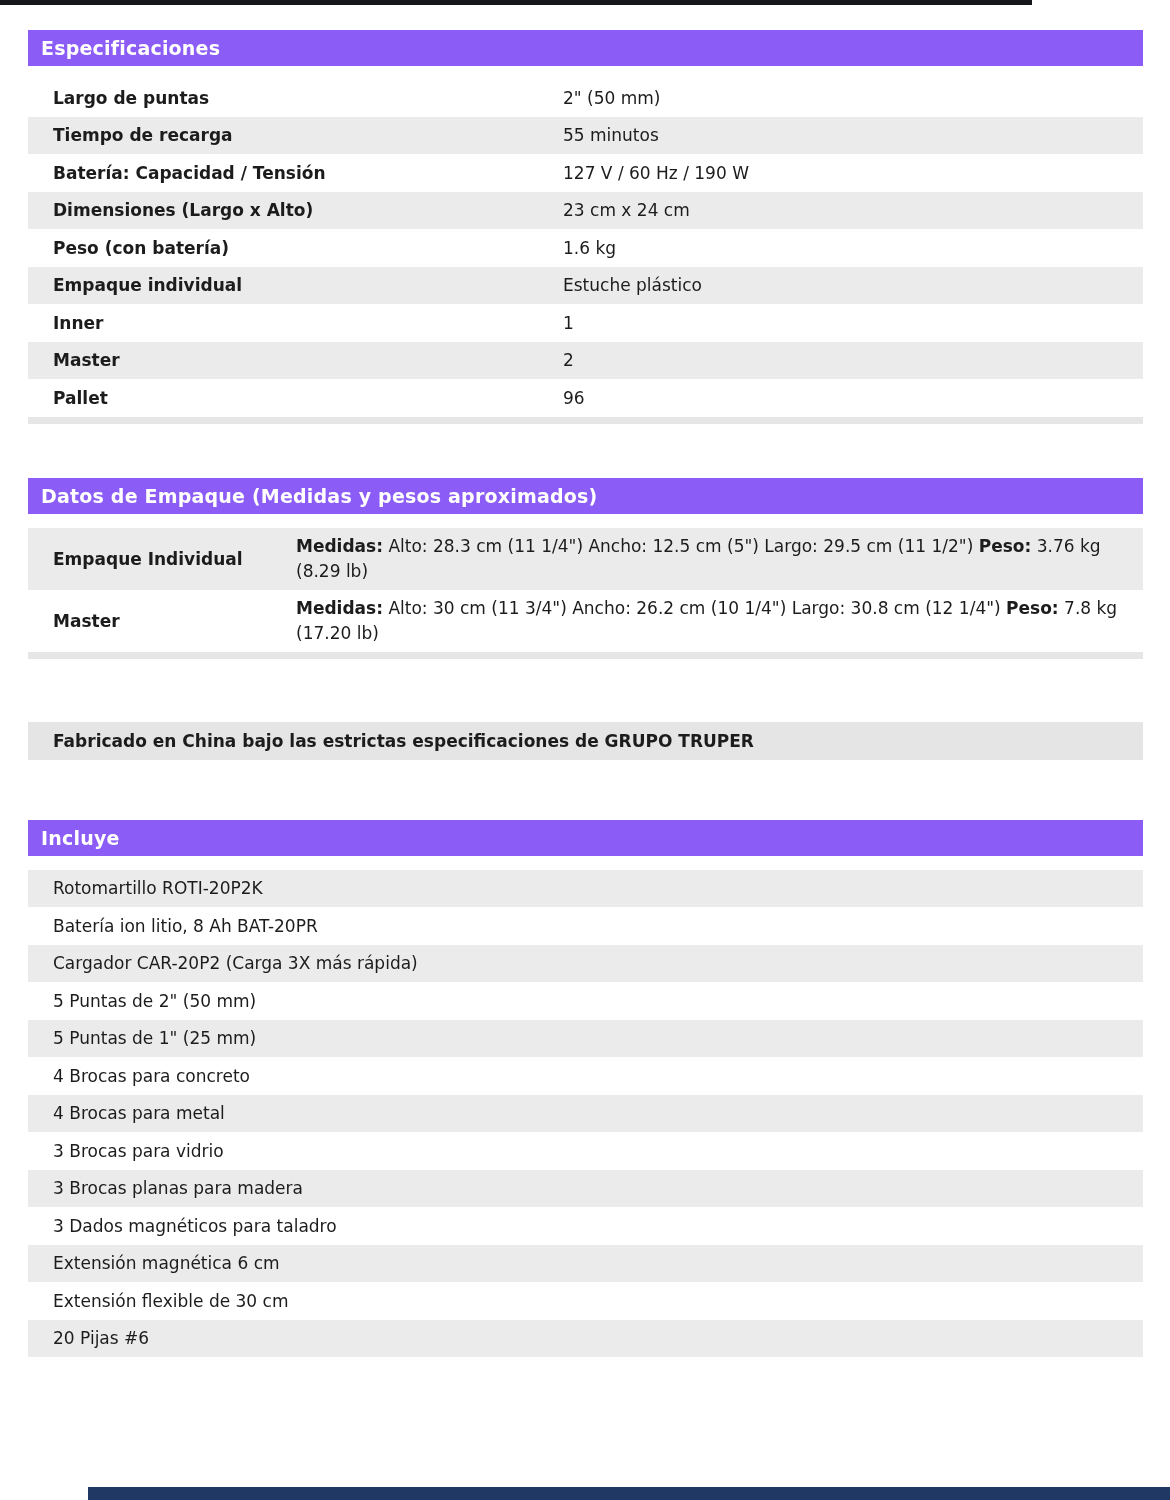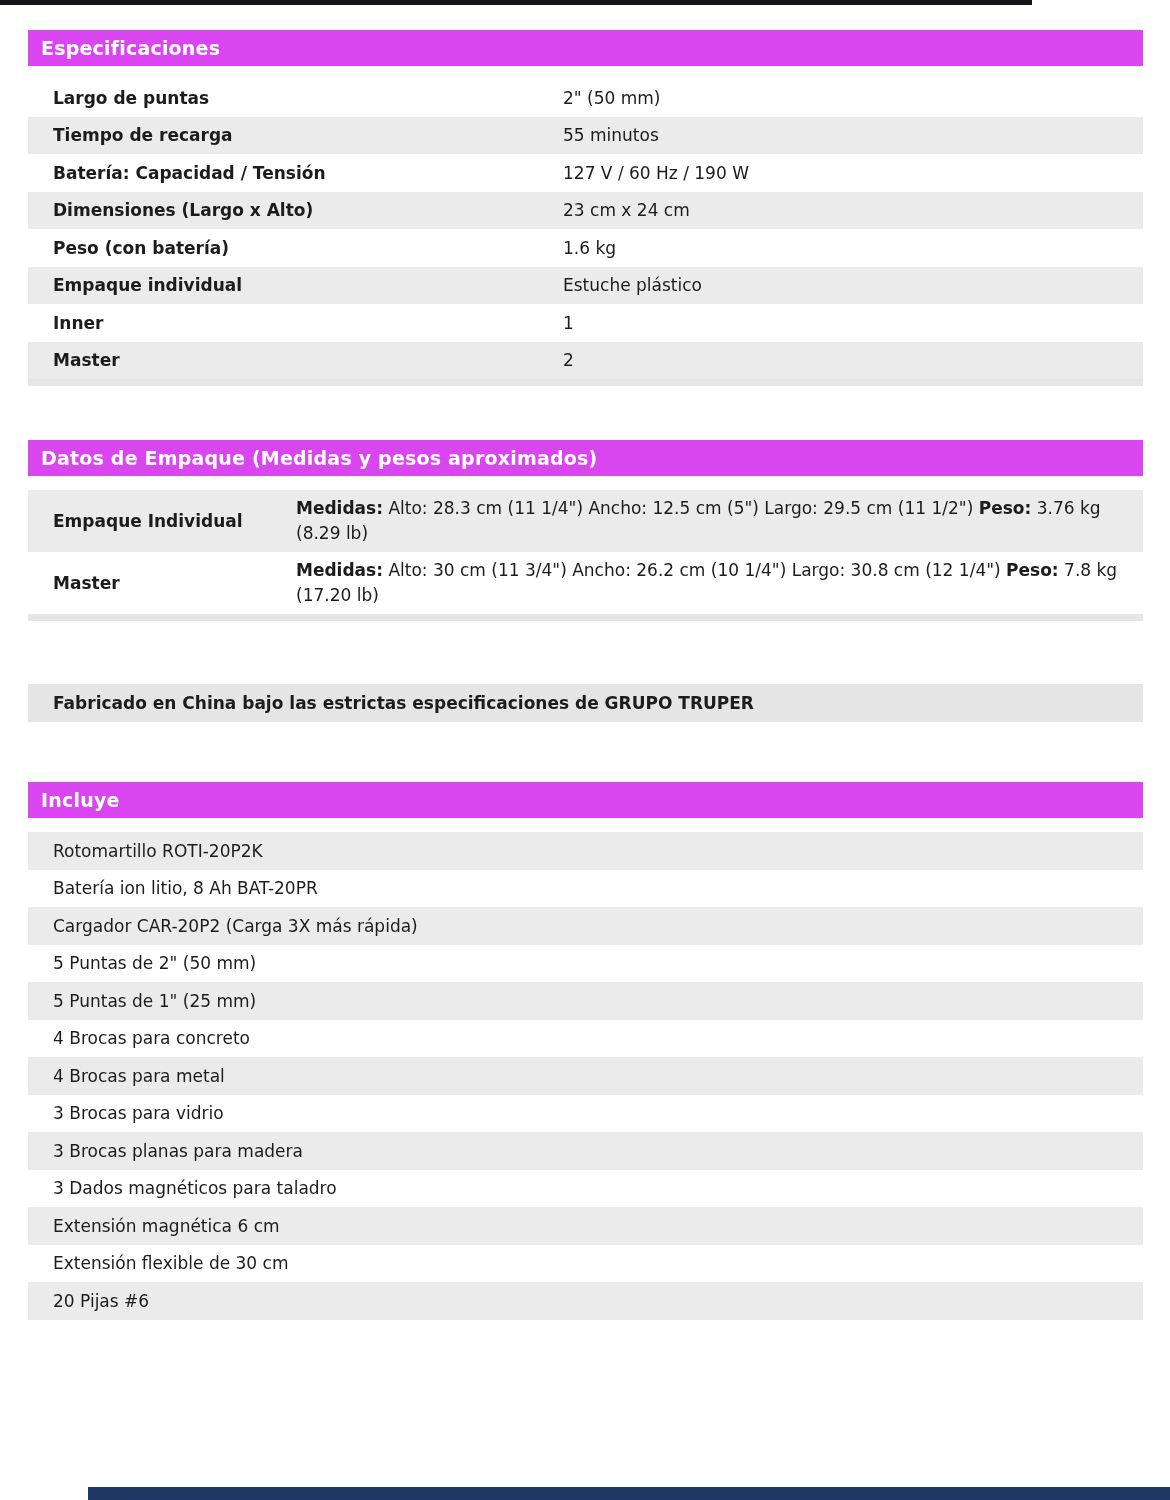--- a/index.html
+++ b/index.html
@@ -20,21 +20,21 @@
     position: absolute; bottom: 0; left: 88px; right: 0;
     height: 13px;
     background: #1f3864;
   }
   .content {
     position: absolute; top: 0; left: 28px;
     width: 1115px;
   }
   .sec-header {
     height: 36px;
-    background: #d946ef;
+    background: #8b5cf6;
     display: flex; align-items: center;
     padding-left: 13px;
     box-sizing: border-box;
   }
   .sec-header span {
     color: #ffffff;
     font-weight: bold;
     font-size: 19px;
     letter-spacing: 0.2px;
   }
@@ -136,20 +136,24 @@
       <div class="lbl">Empaque individual</div>
       <div class="val">Estuche plástico</div>
     </div>
     <div class="row">
       <div class="lbl">Inner</div>
       <div class="val">1</div>
     </div>
     <div class="row">
       <div class="lbl">Master</div>
       <div class="val">2</div>
+    </div>
+    <div class="row">
+      <div class="lbl">Pallet</div>
+      <div class="val">96</div>
     </div>
   </div>
   <div class="end-strip"></div>
   <div class="gap54"></div>
 
   <div class="sec-header">
     <span>Datos de Empaque (Medidas y pesos aproximados)</span>
   </div>
   <div class="pack-table">
     <div class="pack-row">

